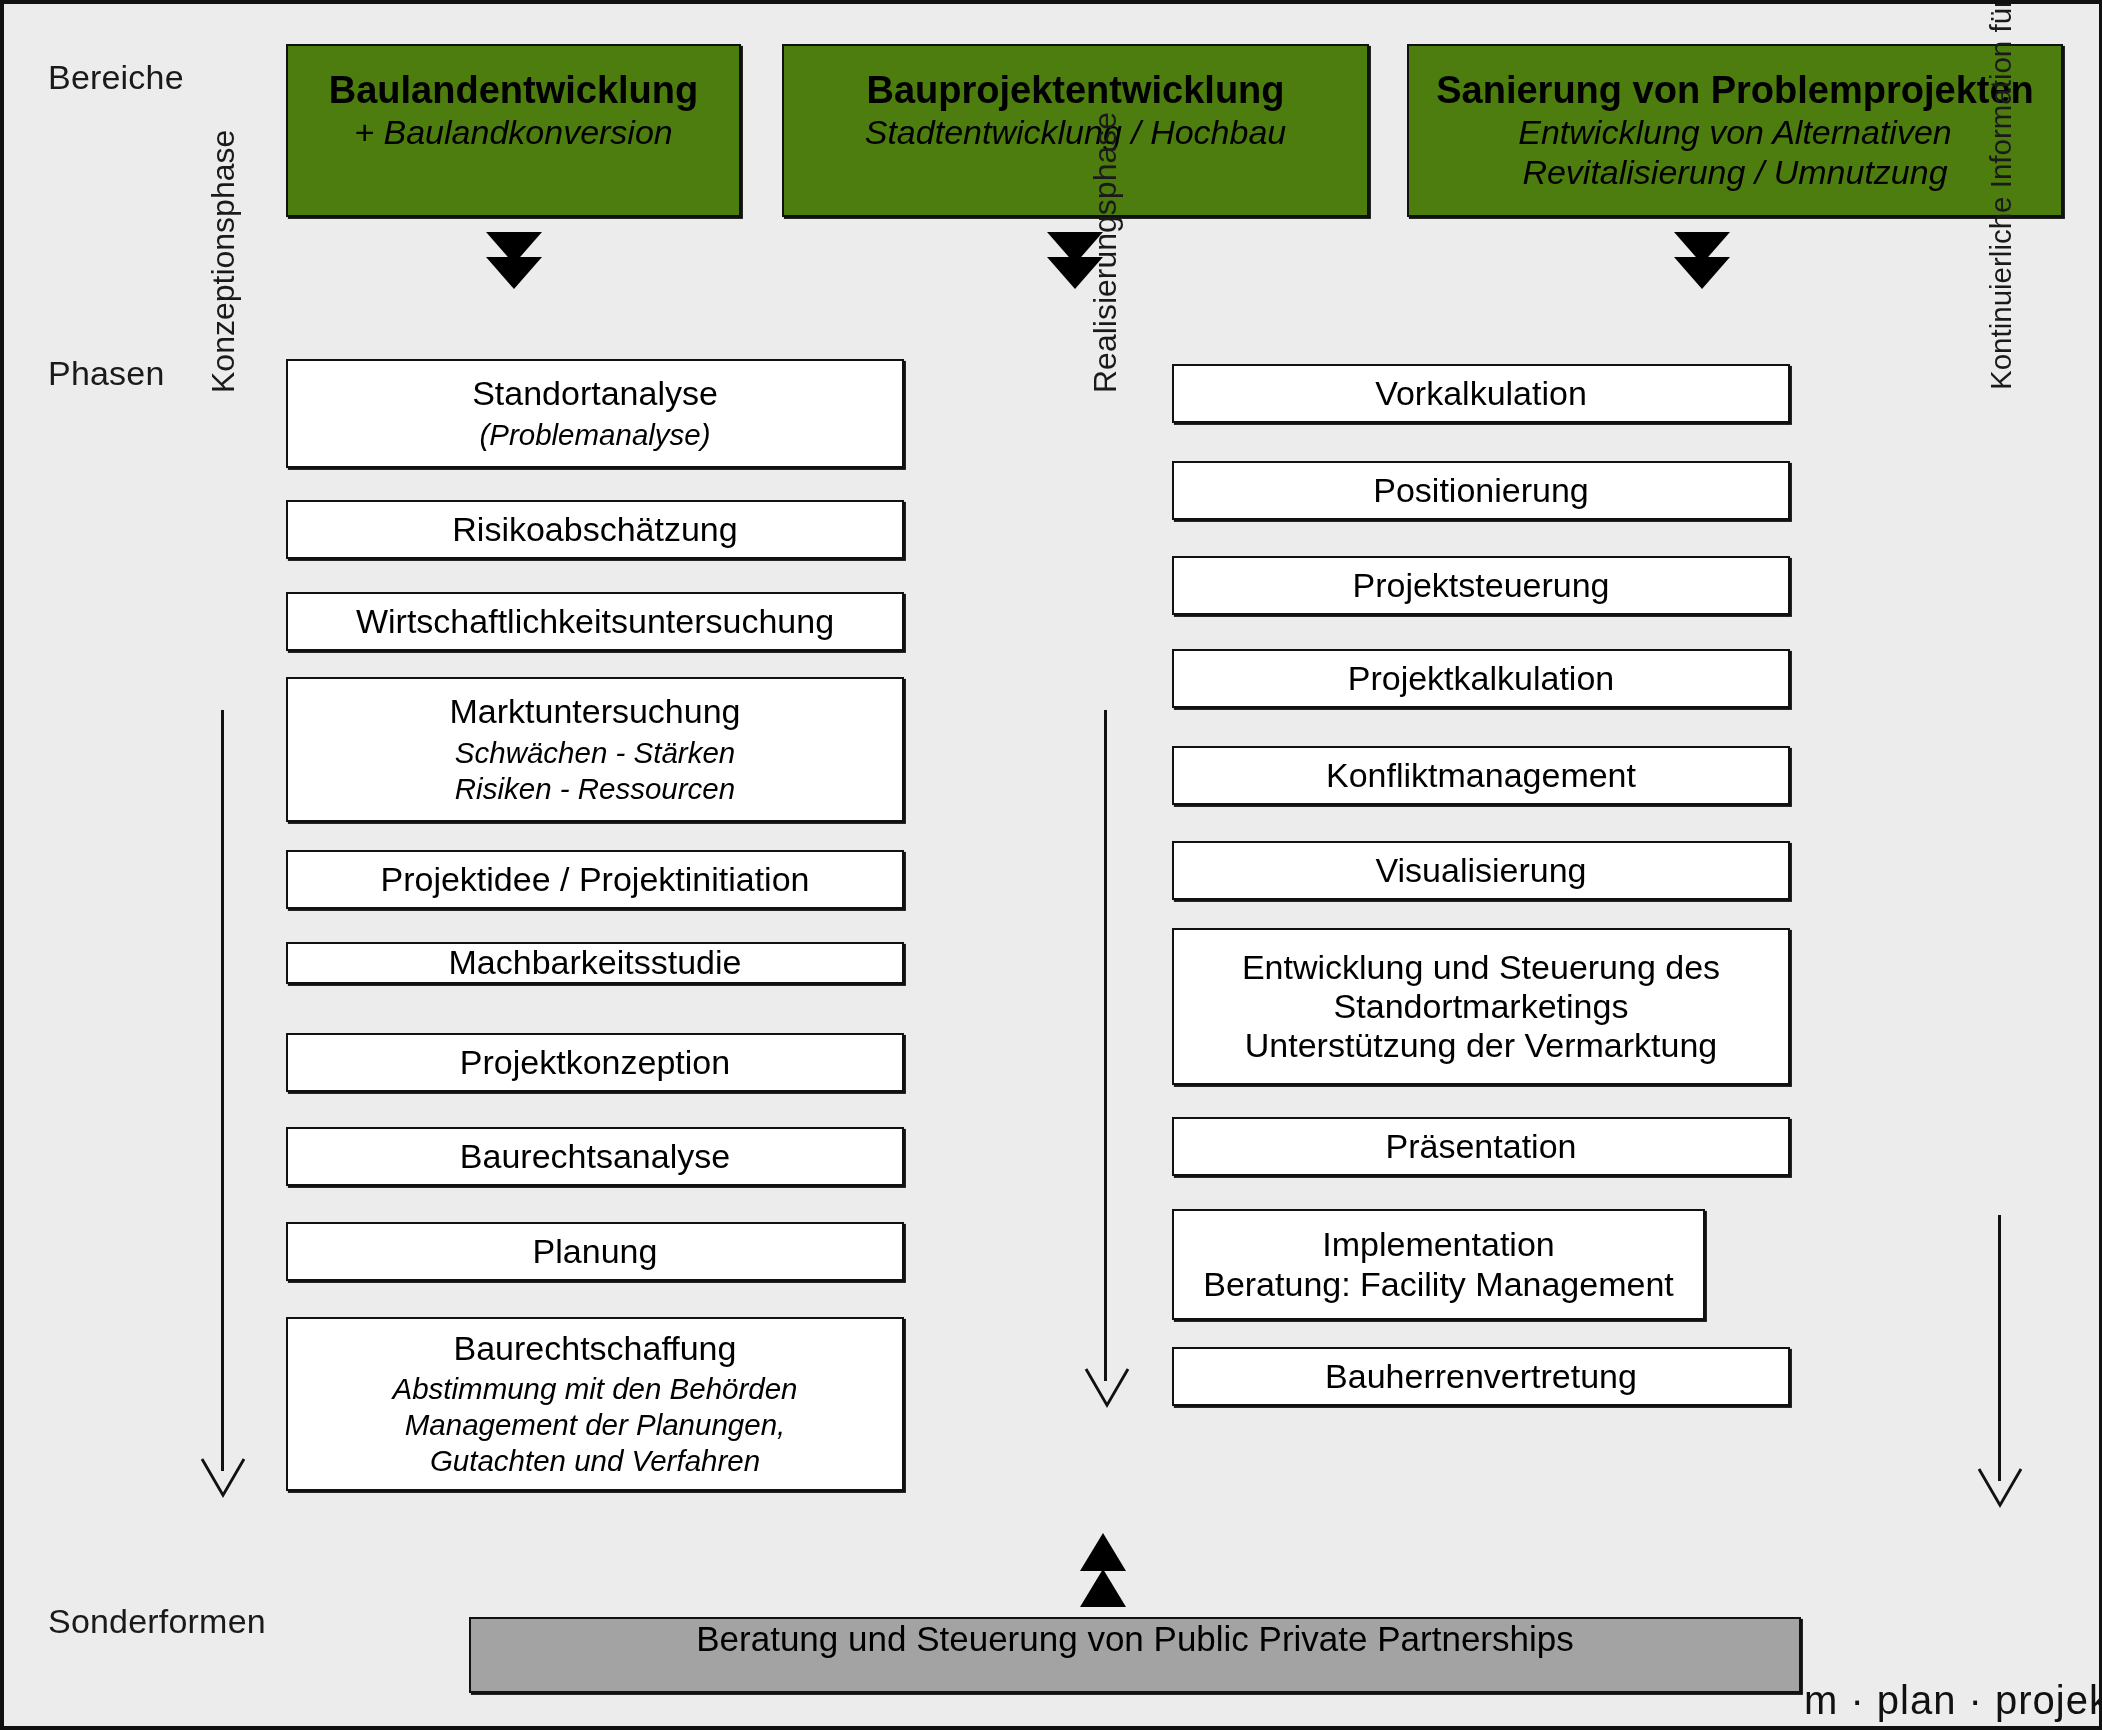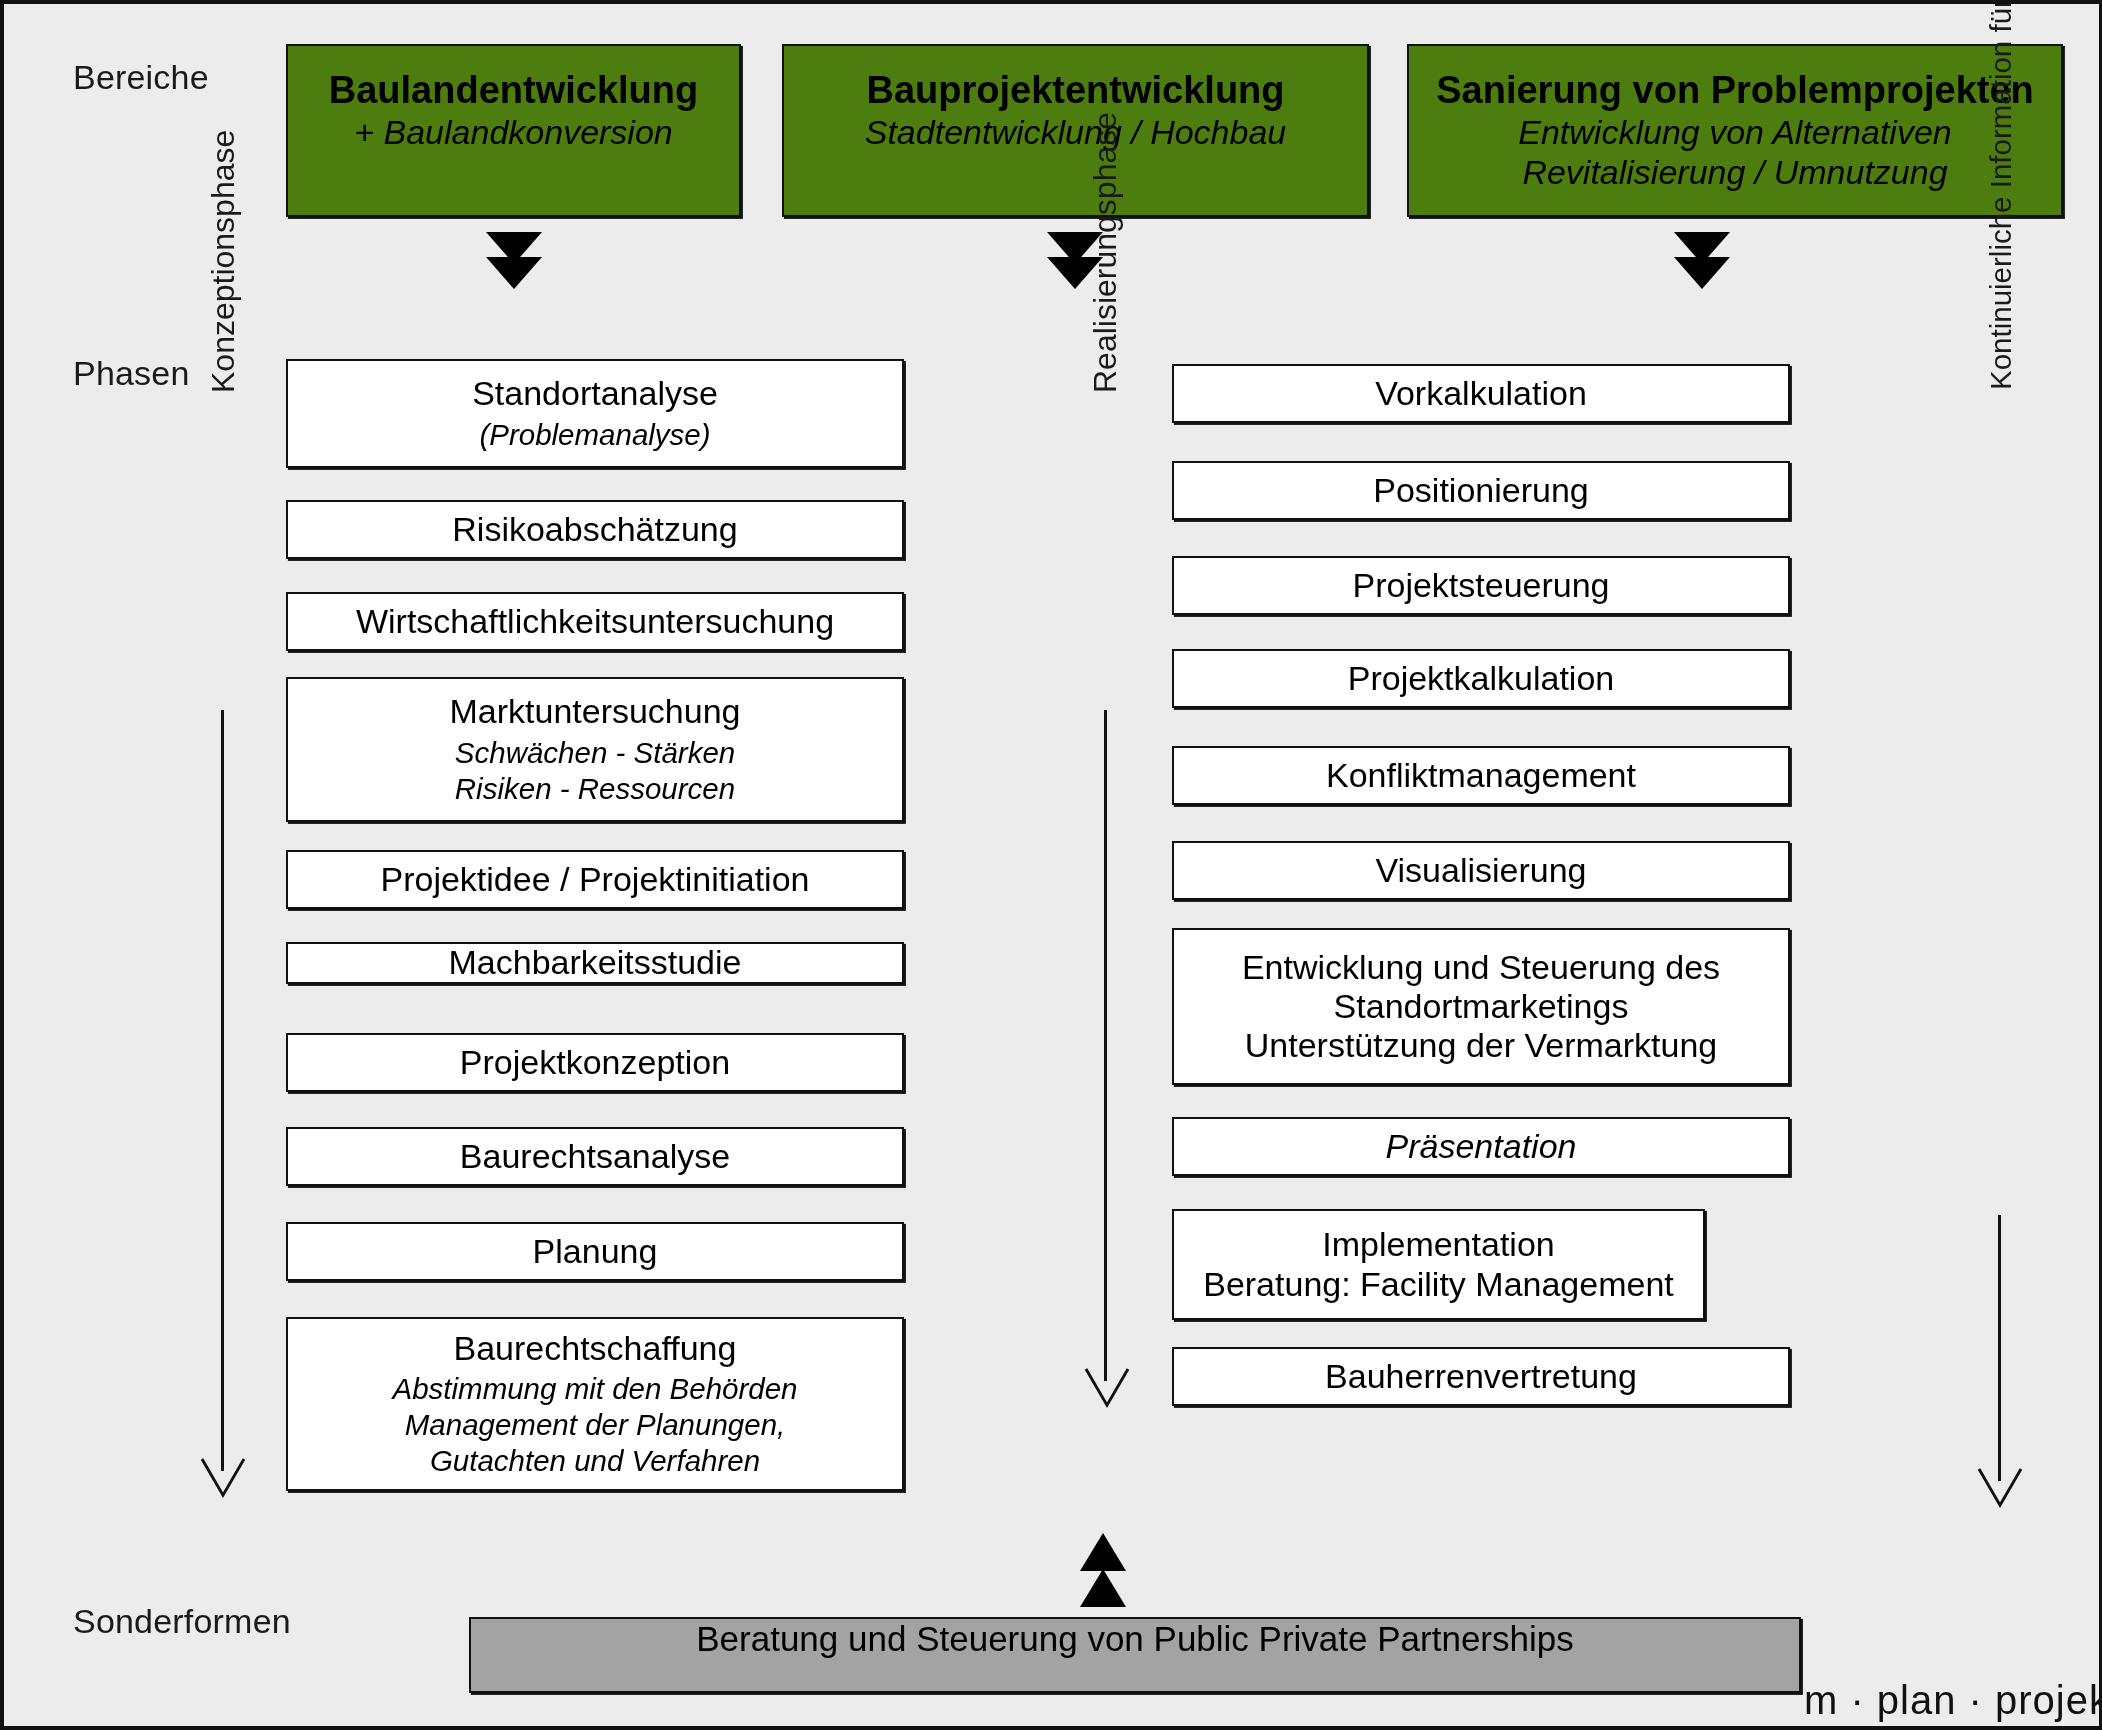--- a/index.html
+++ b/index.html
@@ -16,21 +16,20 @@
     overflow: hidden;
   }
 
   
   .row-label {
     position: absolute;
     font-size: 34px;
     color: #1a1a1a;
     letter-spacing: 0.2px;
     white-space: nowrap;
-    margin-left: 25px;
   }
 
   
   .area-box {
     position: absolute;
     background: #4d7c0f;
     border: 2.9px solid #111111;
     box-shadow: 1.9px 1.9px 0 #111111;
     display: flex;
     flex-direction: column;
@@ -259,21 +258,21 @@
   <div class="phase-box" style="left:1168px; top:837px; width:618px; height:59px;">
     <div class="phase-title">Visualisierung</div>
   </div>
 
   <div class="phase-box" style="left:1168px; top:924px; width:618px; height:157px;">
     <div class="phase-title">Entwicklung und Steuerung des
 Standortmarketings
 Unterstützung der Vermarktung</div>
   </div>
 
-  <div class="phase-box" style="left:1168px; top:1113px; width:618px; height:59px;font-style:italic;">
+  <div class="phase-box" style="left:1168px; top:1113px; width:618px; height:59px;">
     <div class="phase-title">Präsentation</div>
   </div>
 
   <div class="phase-box" style="left:1168px; top:1205px; width:533px; height:111px;">
     <div class="phase-title">Implementation
 Beratung: Facility Management</div>
   </div>
 
   <div class="phase-box" style="left:1168px; top:1343px; width:618px; height:59px;">
     <div class="phase-title">Bauherrenvertretung</div>

